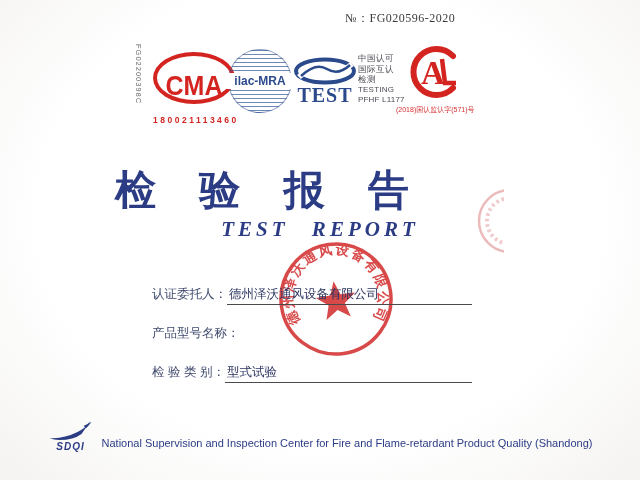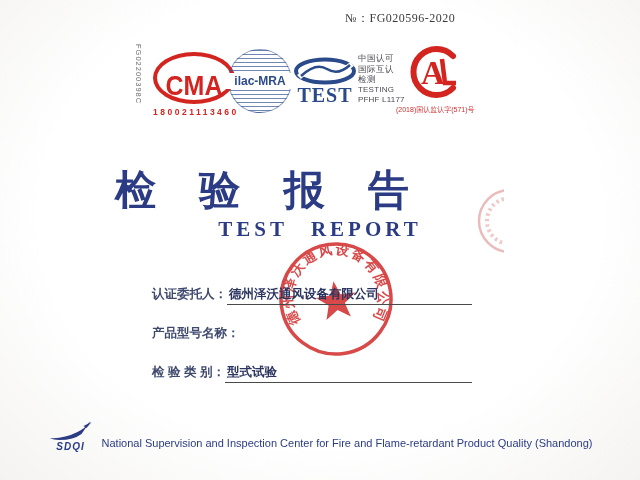--- a/index.html
+++ b/index.html
@@ -12,48 +12,48 @@
   .serial{position:absolute;left:345px;top:10px;font-family:"Liberation Serif",serif;
     font-size:12px;color:#3a3a3a;letter-spacing:.5px;text-align:right;}
   .side-code{position:absolute;left:134px;top:44px;writing-mode:vertical-rl;
     font-size:7.5px;color:#6b6b6b;letter-spacing:1px;font-family:"Liberation Sans",sans-serif;}
   
   .logo-row{position:absolute;left:0;top:0;width:640px;height:130px;}
   .cma{position:absolute;left:153px;top:52px;text-align:center;}
   .cma-mark{width:74px;height:44px;border:4px solid #d42420;border-radius:50%;
     display:flex;align-items:flex-end;justify-content:center;}
   .cma-mark span{font-weight:bold;font-size:25px;color:#d42420;transform:scaleY(1.08);}
-  .cma-num{margin-top:3px;font-size:8.5px;color:#d42420;letter-spacing:2.5px;font-weight:bold;}
+  .cma-num{margin-top:11px;font-size:8.5px;color:#d42420;letter-spacing:2.5px;font-weight:bold;}
   .ilac{position:absolute;left:228px;top:49px;width:62px;height:62px;border-radius:50%;
     background:repeating-linear-gradient(to bottom, rgba(52,84,150,.7) 0 1px, rgba(255,255,255,0) 1px 4px);
     border:1px solid rgba(52,84,150,.55);}
   .ilac-band{position:absolute;left:-5px;right:-5px;top:50%;transform:translateY(-50%);
     background:#fff;text-align:center;font-weight:bold;font-size:12px;color:#2c4a8c;padding:1px 0;}
   .cnas{position:absolute;left:294px;top:57px;text-align:center;line-height:1;}
   .cnas-text{font-family:"Liberation Serif",serif;font-weight:bold;font-size:20px;
     color:#2b4a8c;letter-spacing:1px;margin-top:-3px;}
   .accred{position:absolute;left:358px;top:53px;font-size:8.5px;line-height:10.5px;
     color:#4a4a55;letter-spacing:.5px;}
   .accred .en{font-size:8px;letter-spacing:.2px;}
   .cal{position:absolute;left:396px;top:45px;text-align:center;}
   .cal-caption{margin-top:2px;font-size:7px;color:#d43030;white-space:nowrap;}
   
   .title-zh{position:absolute;top:163px;left:0;width:524px;text-align:center;
     font-size:41px;font-weight:bold;color:#2b3c85;letter-spacing:16px;text-indent:16px;}
   .title-en{position:absolute;top:217px;left:0;width:640px;text-align:center;
     font-family:"Liberation Serif",serif;font-size:21px;font-weight:bold;color:#2b3c85;
-    letter-spacing:4px;word-spacing:14px;}
+    letter-spacing:4px;word-spacing:14px;font-style:italic;}
   
   .main-seal{position:absolute;left:277px;top:240px;width:118px;height:118px;
     opacity:.9;transform:rotate(-8deg);mix-blend-mode:multiply;}
   .partial-seal{position:absolute;left:474px;top:186px;width:30px;height:70px;
     overflow:hidden;opacity:.45;}
   
   .form{position:absolute;left:152px;top:286px;width:320px;}
-  .form-row{display:flex;align-items:flex-end;margin-bottom:20px;font-weight:bold;}
+  .form-row{display:flex;align-items:flex-end;margin-bottom:20px;}
   .form-label{font-size:12.5px;color:#3f4a6e;white-space:nowrap;padding-bottom:2px;}
   .form-value{flex:1;border-bottom:1px solid #4a4a4a;font-family:"Liberation Serif",serif;
     font-size:12.5px;color:#2c3560;padding:0 0 1px 2px;white-space:nowrap;}
   
   .footer{position:absolute;left:50%;top:418px;transform:translateX(-50%);
     display:flex;align-items:flex-start;gap:8px;}
   .sdqi{display:flex;flex-direction:column;align-items:center;margin-top:2px;}
   .sdqi-text{font-size:10px;font-weight:bold;font-style:italic;color:#2b3c85;
     letter-spacing:1px;margin-top:-1px;}
   .footer-names{display:flex;flex-direction:column;align-items:center;}

